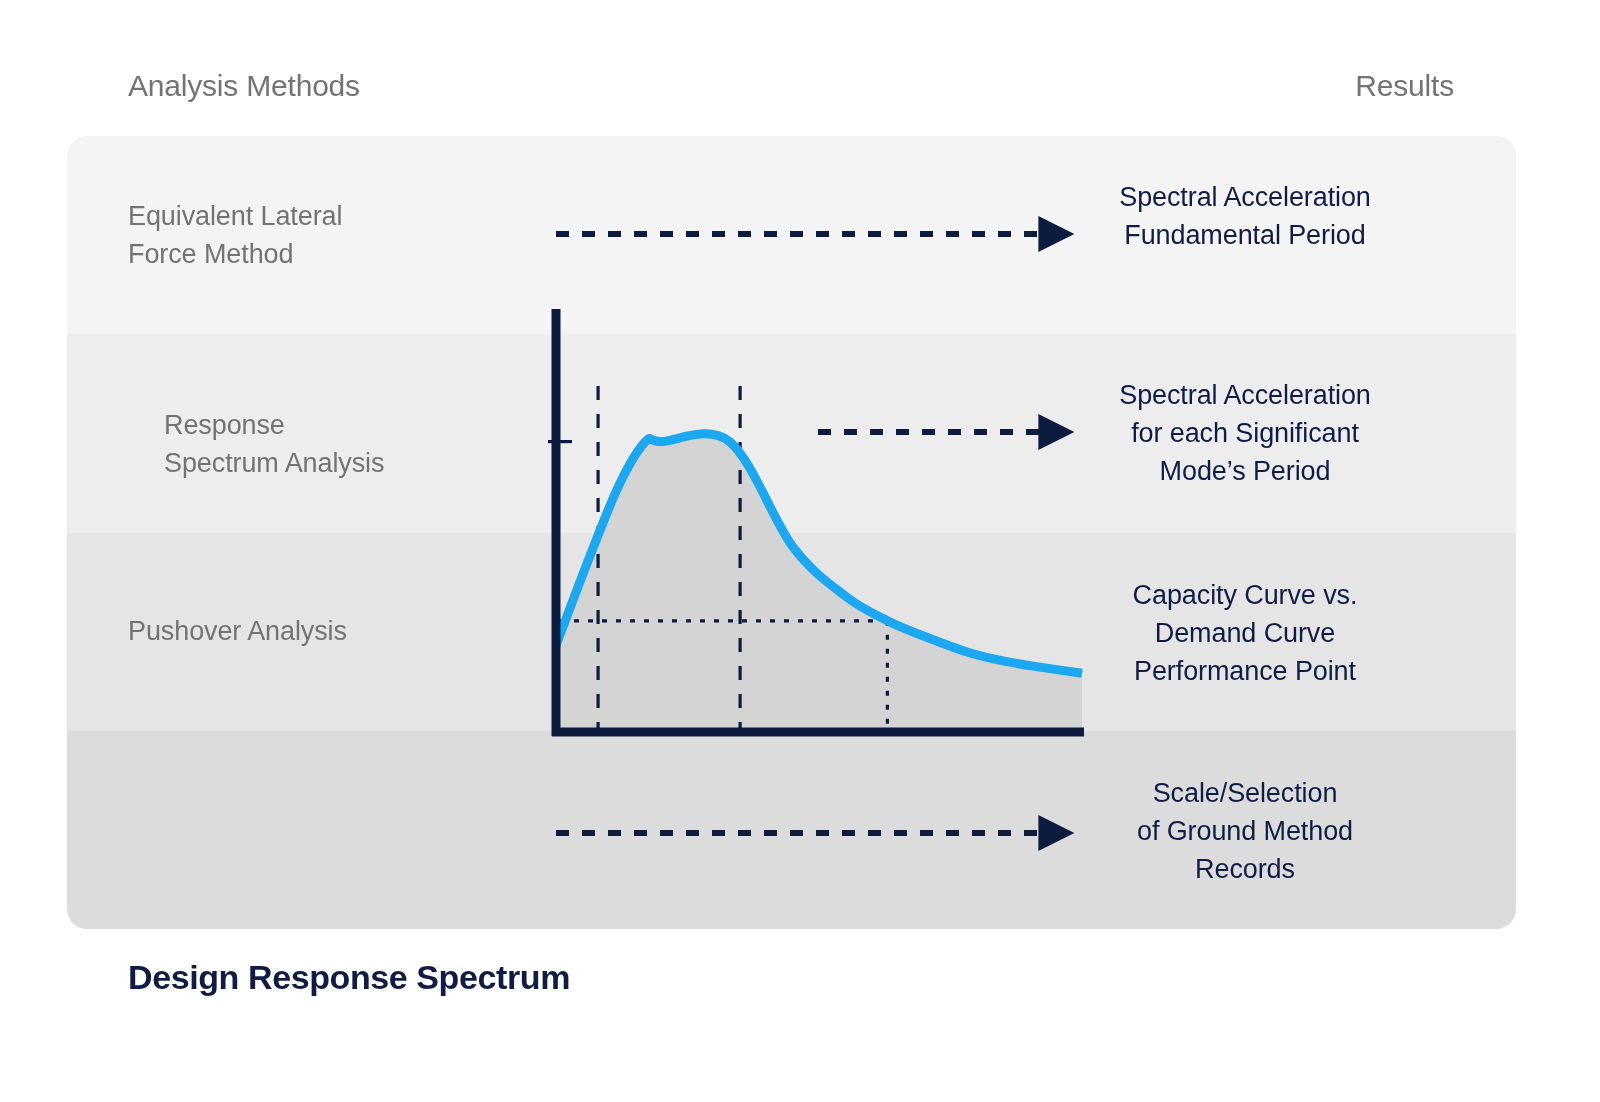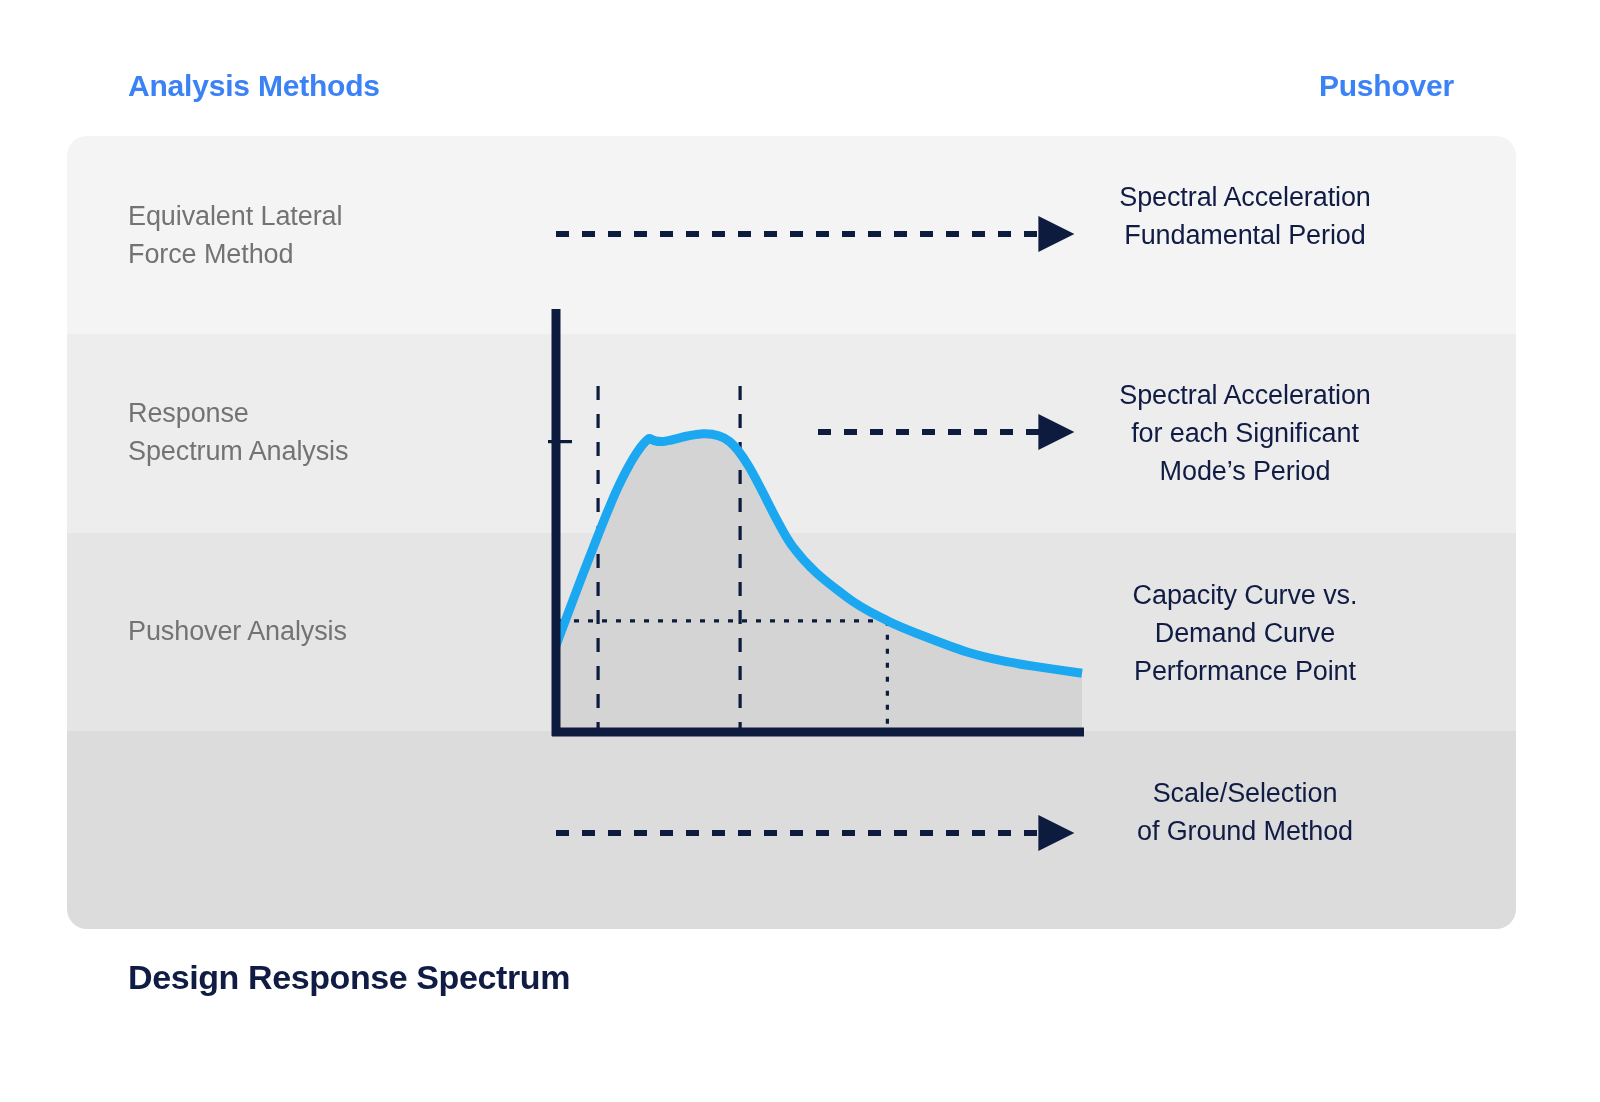--- a/index.html
+++ b/index.html
@@ -15,24 +15,24 @@
     position: relative;
     width: 1600px;
     height: 1102px;
     background: #ffffff;
     overflow: hidden;
   }
 
   
   .col-header {
     position: absolute;
-    font-weight: bold;
+    font-weight: normal;
     font-size: 30px;
     letter-spacing: -0.2px;
-    color: #3b82f6;
+    color: #737373;
     line-height: 1;
   }
   #header-analysis-methods { left: 128px; top: 71px; }
   #header-results { right: 146px; top: 71px; text-align: right; }
 
   
   #matrix-card {
     position: absolute;
     left: 67px;
     top: 136px;
@@ -94,35 +94,35 @@
     line-height: 1.2;
   }
 </style>
 </head>
 <body>
 
 <div id="page">
 
   <div class="col-header" id="header-analysis-methods">Analysis Methods</div>
 
-  <div class="col-header" id="header-results">Pushover</div>
+  <div class="col-header" id="header-results">Results</div>
 
   <div id="matrix-card">
 
     <div class="matrix-row r0"></div>
     <div class="matrix-row r1"></div>
     <div class="matrix-row r2"></div>
     <div class="matrix-row r3"></div>
 
     <div class="method-label" style="top:61px;">
       <div>Equivalent Lateral</div>
       <div>Force Method</div>
     </div>
 
-    <div class="method-label" style="top:258px;">
+    <div class="method-label" style="top:270px;margin-left:36px;">
       <div>Response</div>
       <div>Spectrum Analysis</div>
     </div>
 
     <div class="method-label" style="top:476px;">
       <div>Pushover Analysis</div>
     </div>
 
 
     <div class="result-label" style="top:42px;">
@@ -138,20 +138,21 @@
 
     <div class="result-label" style="top:440px;">
       <div>Capacity Curve vs.</div>
       <div>Demand Curve</div>
       <div>Performance Point</div>
     </div>
 
     <div class="result-label" style="top:638px;">
       <div>Scale/Selection</div>
       <div>of Ground Method</div>
+      <div>Records</div>
     </div>
 
   </div>
 
   <svg id="spectrum-chart" viewBox="0 0 1600 1102">
     <defs>
       <marker id="arrowhead" markerWidth="8" markerHeight="8" refX="0.6" refY="3" orient="auto" markerUnits="strokeWidth">
         <path d="M0,0 L0,6 L6,3 z" fill="#0d1b3e"></path>
       </marker>
     </defs>

